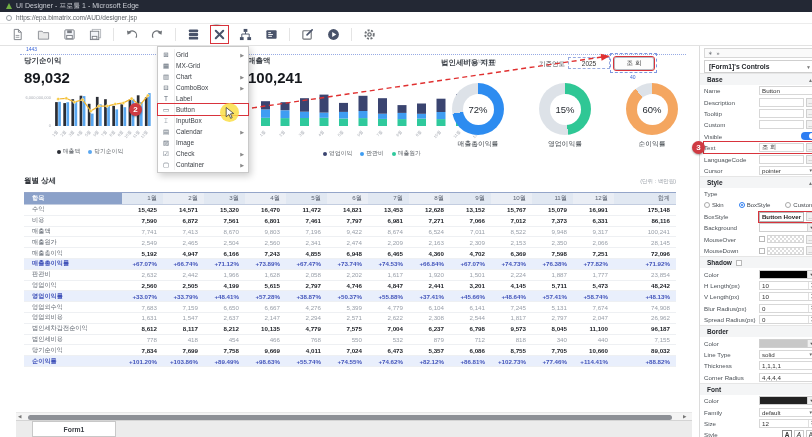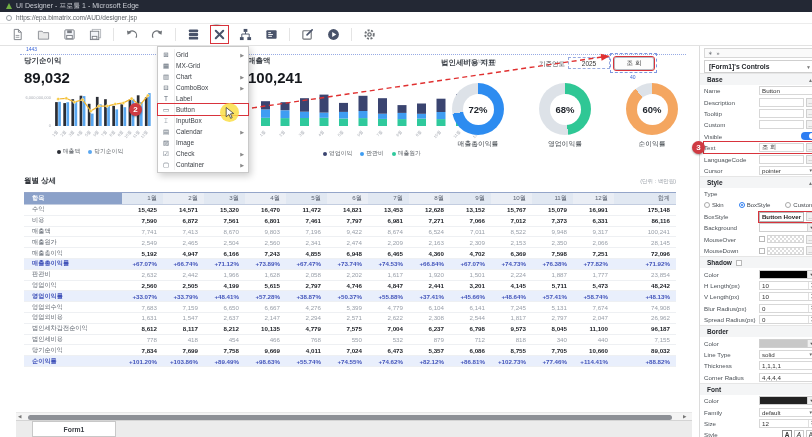--- a/index.html
+++ b/index.html
@@ -34,21 +34,21 @@
 .k3hdr{position:relative;height:17px}
 .k3title{position:absolute;left:5px;top:2px;font-size:7.5px;color:#3a3f46;font-weight:bold}
 .year-label{position:absolute;left:103px;top:4px;font-size:6.5px;color:#41454c}
 .year-combo{position:absolute;left:132px;top:1px;width:42px;height:12px;border:1px dashed #98abe0;background:#fff;font-size:6.5px;color:#333;display:flex;align-items:center;justify-content:center}
 .btn-sel{position:absolute;left:174px;top:-3px;width:47px;height:20px;border:1px dashed #7e97e0}
 .search-btn{position:absolute;left:3px;top:3px;width:40px;height:13px;background:#fdfdfd;border:1px solid #b9bdc4;border-radius:2px;font-size:6.5px;color:#333;display:flex;align-items:center;justify-content:center}
 .size-label{position:absolute;left:194px;top:18px;font-size:5px;color:#3b66d8}
 .donut-row{position:absolute;left:0;top:27px;width:256px;display:flex;justify-content:space-between;padding:0 0 0 2px}
 .donut-wrap{width:80px;display:flex;flex-direction:column;align-items:center}
 .donut{width:52px;height:52px;border-radius:50%;display:flex;align-items:center;justify-content:center}
-.hole{width:31px;height:31px;border-radius:50%;background:#fff;display:flex;align-items:center;justify-content:center;font-size:9.5px;font-weight:bold;color:#1f242b}
+.hole{width:31px;height:31px;border-radius:50%;background:#fff;display:flex;align-items:center;justify-content:center;font-size:9.5px;font-weight:normal;color:#1f242b}
 .donut-label{margin-top:4px;font-size:6.8px;color:#3c4248}
 
 .table-area{position:absolute;left:8px;top:130px;width:652px}
 .tbl-hdr{display:flex;justify-content:space-between;align-items:baseline;margin-bottom:6px}
 .tbl-title{font-size:7.5px;font-weight:bold;color:#33373d}
 table{width:652px;border-collapse:collapse;table-layout:fixed}
 th,td{font-size:6.2px;height:10.8px;padding:0 6px 0 0;overflow:hidden;white-space:nowrap}
 thead th{height:12px;border-top:1.5px solid #94a5c9;border-bottom:1px solid #c3cde0;font-weight:normal}
 th.cat{background:#8ba1c9;color:#fff;text-align:left;padding-left:8px;font-weight:bold}
 thead th.m{background:#eaeef5;color:#5a6270;text-align:right}
@@ -378,21 +378,21 @@
         </div>
         <div class="donut-row" id="donuts">
             <div class="donut-wrap">
               <div class="donut" style="background:conic-gradient(#2d8cf0 0 72%, #dde2e8 72% 100%)">
                 <div class="hole">72%</div>
               </div>
               <div class="donut-label">매출총이익률</div>
             </div>
             <div class="donut-wrap">
               <div class="donut" style="background:conic-gradient(#2fc795 0 48%, #dde2e8 48% 100%)">
-                <div class="hole">68%</div>
+                <div class="hole">15%</div>
               </div>
               <div class="donut-label">영업이익률</div>
             </div>
             <div class="donut-wrap">
               <div class="donut" style="background:conic-gradient(#f4a660 0 89%, #dde2e8 89% 100%)">
                 <div class="hole">60%</div>
               </div>
               <div class="donut-label">순이익률</div>
             </div>
           </div>

